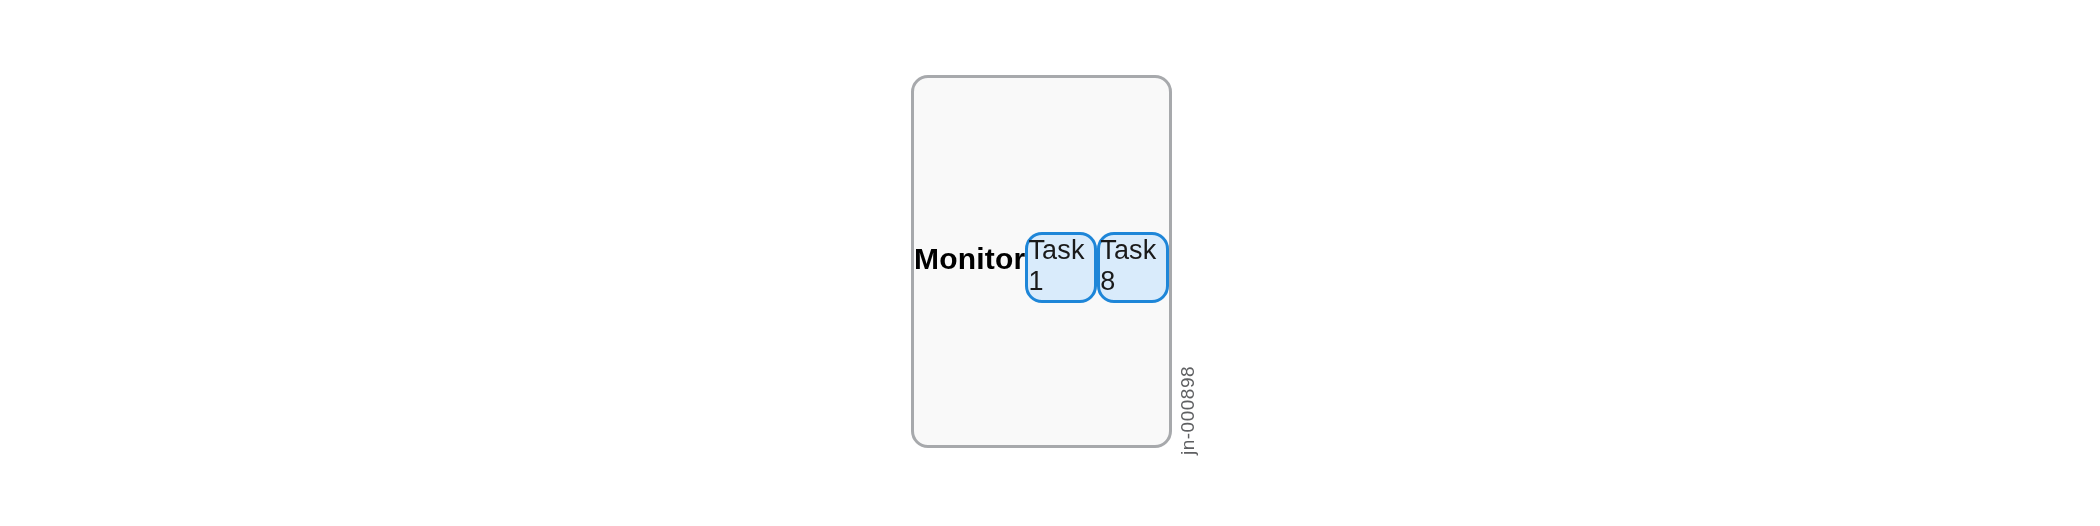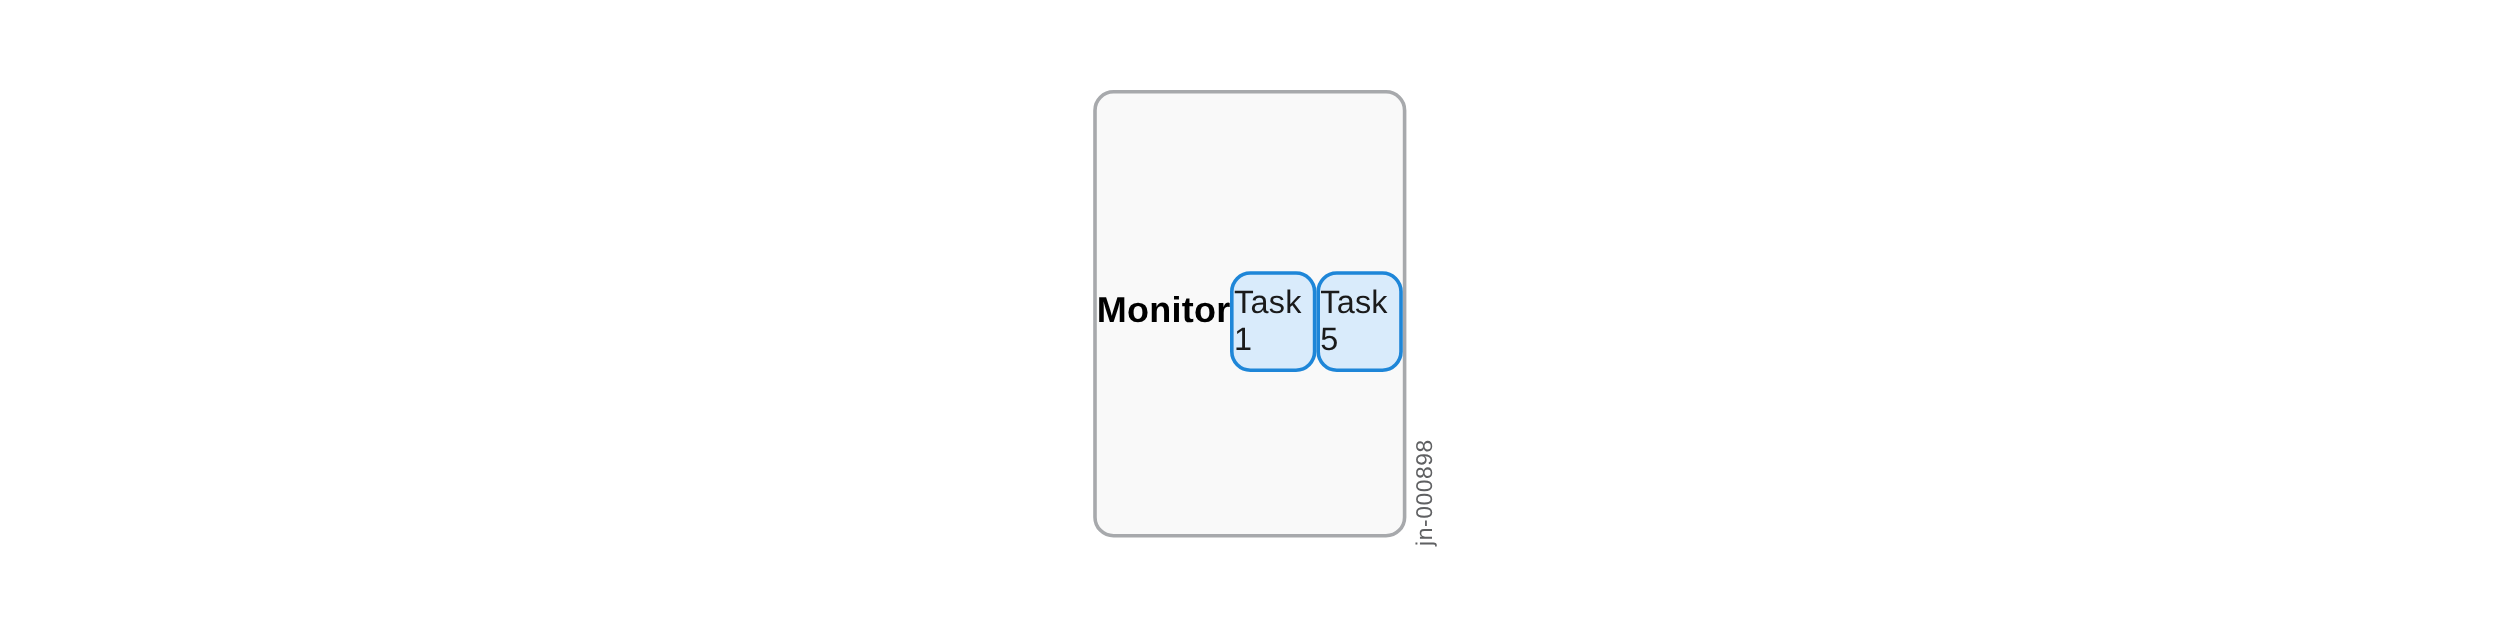--- a/index.html
+++ b/index.html
@@ -34,27 +34,27 @@
     font-size: 30px;
     font-weight: bold;
     color: var(--title-text, #000000);
     line-height: 40px;
     margin-bottom: 19px;
     letter-spacing: 0.2px;
   }
   .task-box {
     box-sizing: border-box;
     width: 205px;
-    height: 84px;
+    height: 71px;
     margin-bottom: 2px;
     background: var(--task-fill, #d9ebfb);
     border: 3px solid var(--task-border, #1e86d8);
     border-radius: 17px;
     display: flex;
-    align-items: center;
+    align-items: flex-start;
     justify-content: center;
   }
   .task-label {
     font-size: 27px;
     color: var(--task-text, #1a1a1a);
     letter-spacing: 0.2px;
   }
   .figure-id {
     position: absolute;
     left: 1177px;
@@ -71,17 +71,17 @@
 </head>
 <body>
 
 <div class="canvas">
   <div class="monitor-group">
     <div class="monitor-title">Monitor</div>
     <div class="task-box">
       <span class="task-label">Task 1</span>
     </div>
     <div class="task-box">
-      <span class="task-label">Task 5</span>
+      <span class="task-label">Task 8</span>
     </div>
   </div>
   <div class="figure-id">jn-000898</div>
 </div>
 
 </body></html>

